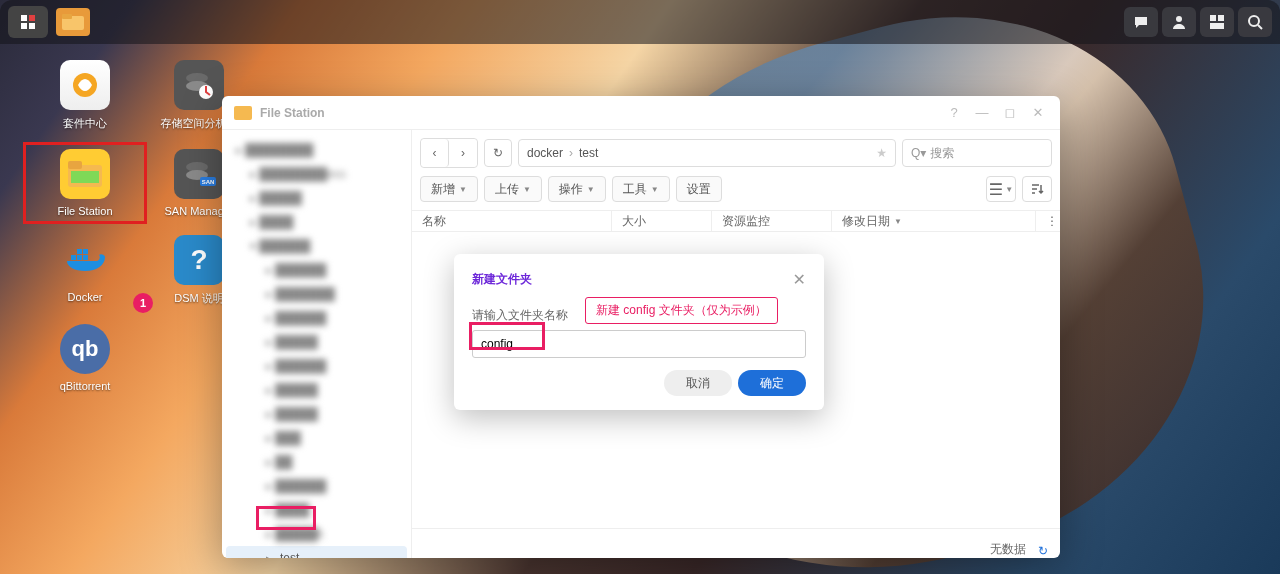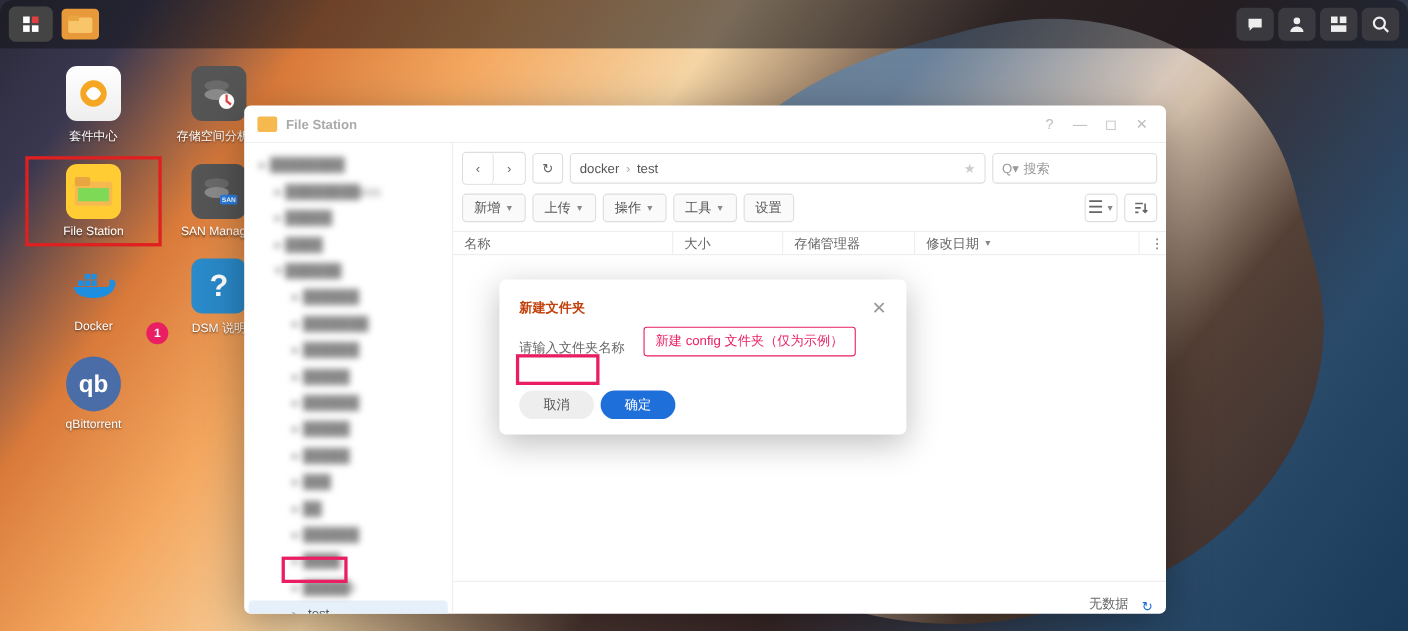--- a/index.html
+++ b/index.html
@@ -51,25 +51,25 @@
 .fs-actions{padding:0 8px 8px;display:flex;gap:6px;align-items:center}
 .act-btn{height:26px;border:1px solid #ddd;border-radius:4px;background:#fafafa;padding:0 10px;font-size:12px;color:#555;display:flex;align-items:center;gap:4px}
 .act-spacer{flex:1}
 .view-btn{width:30px;height:26px;border:1px solid #ddd;border-radius:4px;background:#fff;display:flex;align-items:center;justify-content:center;color:#666}
 .fs-headers{display:flex;height:22px;border-top:1px solid #eee;border-bottom:1px solid #eee;font-size:12px;color:#666;align-items:center}
 .fs-col{padding:0 10px;border-right:1px solid #eee;height:100%;display:flex;align-items:center}
 .fs-content{flex:1}
 .fs-status{height:30px;border-top:1px solid #eee;display:flex;align-items:flex-end;justify-content:flex-end;padding:0 12px;gap:12px;font-size:12px;color:#666}
 .dialog{position:absolute;left:454px;top:254px;width:370px;background:#fff;border-radius:6px;box-shadow:0 8px 30px rgba(0,0,0,.25);z-index:20;padding:16px 18px 14px}
 .dlg-head{display:flex;justify-content:space-between;align-items:center;margin-bottom:18px}
-.dlg-title{font-size:12px;color:#c2410c;font-weight:600}
+.dlg-title{font-size:12px;color:#6d28d9;font-weight:600}
 .dlg-close{color:#999;font-size:16px;cursor:pointer}
 .dlg-label{font-size:12px;color:#666;margin-bottom:6px}
 .dlg-input{width:100%;height:28px;border:1px solid #ccc;border-radius:3px;padding:0 8px;font-size:12px}
-.dlg-btns{display:flex;justify-content:flex-start;gap:6px;margin-top:30px}
+.dlg-btns{display:flex;justify-content:flex-end;gap:6px;margin-top:12px}
 .dlg-btn{height:26px;padding:0 22px;border-radius:13px;font-size:12px;border:none;cursor:pointer}
 .btn-cancel{background:#eee;color:#555}
 .btn-ok{background:#1e6fd9;color:#fff}
 .callout{position:absolute;background:#fff;border:1px solid #e91e63;color:#e91e63;font-size:12px;padding:4px 10px;border-radius:3px;z-index:25}
 .red-box{position:absolute;border:3px solid #e91e63;z-index:22;pointer-events:none}
 .nav-group{display:flex;border:1px solid #ddd;border-radius:4px;overflow:hidden}
 .nav-group .nav-btn{border:none;border-right:1px solid #ddd}
 .nav-group .nav-btn:last-child{border-right:none}
 .caret{font-size:8px;color:#888}
 </style>
@@ -274,21 +274,21 @@
                 <line x1="2" y1="3" x2="9" y2="3"></line>
                 <line x1="2" y1="7" x2="7" y2="7"></line>
                 <line x1="2" y1="11" x2="5" y2="11"></line>
                 <path d="M11 3v8m-2-2l2 2 2-2" fill="none"></path>
               </svg>
             </div>
       </div>
       <div class="fs-headers">
         <div class="fs-col" style="width:200px">名称</div>
         <div class="fs-col" style="width:100px">大小</div>
-        <div class="fs-col" style="width:120px">存储管理器</div>
+        <div class="fs-col" style="width:120px">资源监控</div>
         <div class="fs-col" style="flex:1">
               <span>修改日期</span> 
               <span class="caret" style="margin-left:4px">▼</span>
             </div>
         <div class="fs-col" style="width:24px;border-right:none">⋮</div>
       </div>
       <div class="fs-content"></div>
       <div class="fs-status">
         <span>无数据</span>
         <span style="color:#1e6fd9">↻</span>
@@ -296,20 +296,21 @@
     </div>
   </div>
 </div>
 
 <div class="dialog">
   <div class="dlg-head">
     <div class="dlg-title">新建文件夹</div>
     <div class="dlg-close">✕</div>
   </div>
   <div class="dlg-label">请输入文件夹名称</div>
+  <input class="dlg-input" value="config" style="">
   <div class="dlg-btns">
     <button class="dlg-btn btn-cancel">取消</button>
     <button class="dlg-btn btn-ok">确定</button>
   </div>
 </div>
 
 <div class="red-box" style="left:469px;top:322px;width:76px;height:28px"></div>
 <div class="badge" style="left:553px;top:328px">3</div>
 <div class="callout" style="left:585px;top:297px">新建 config 文件夹（仅为示例）</div>
 

